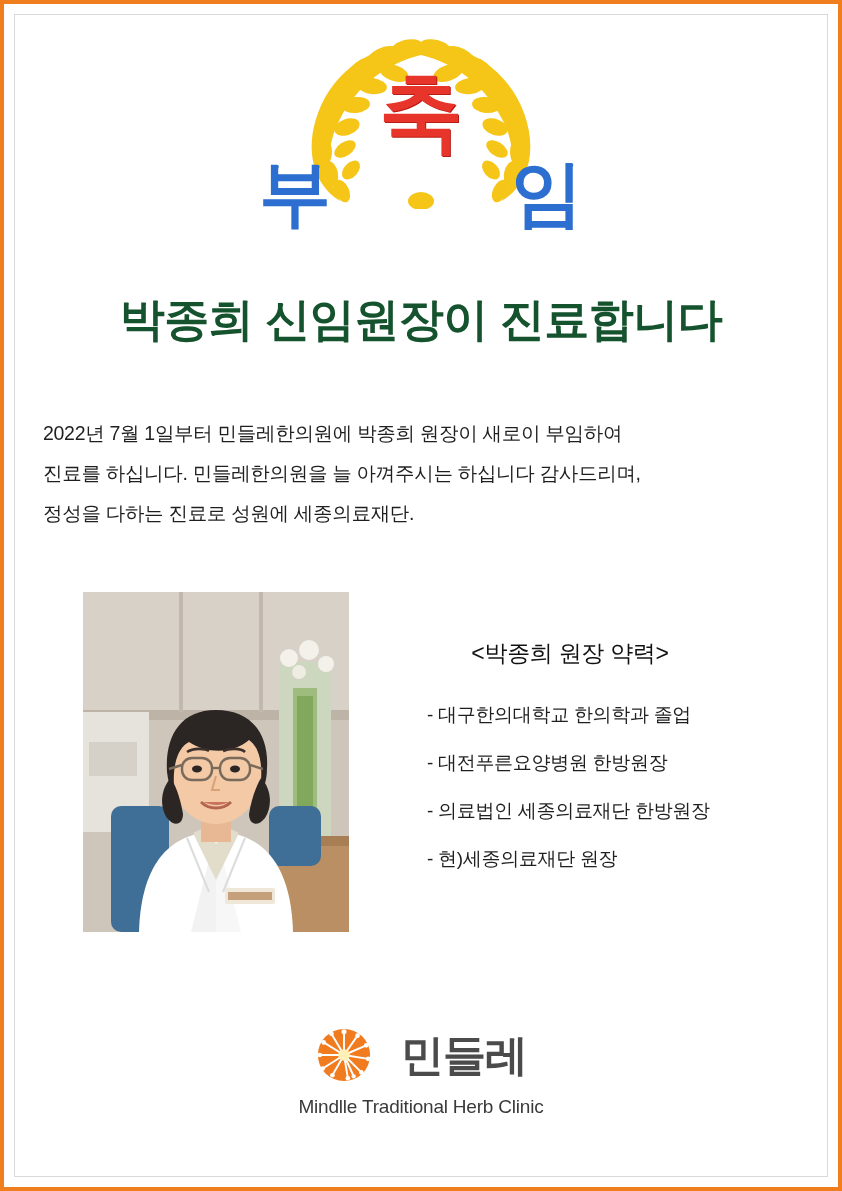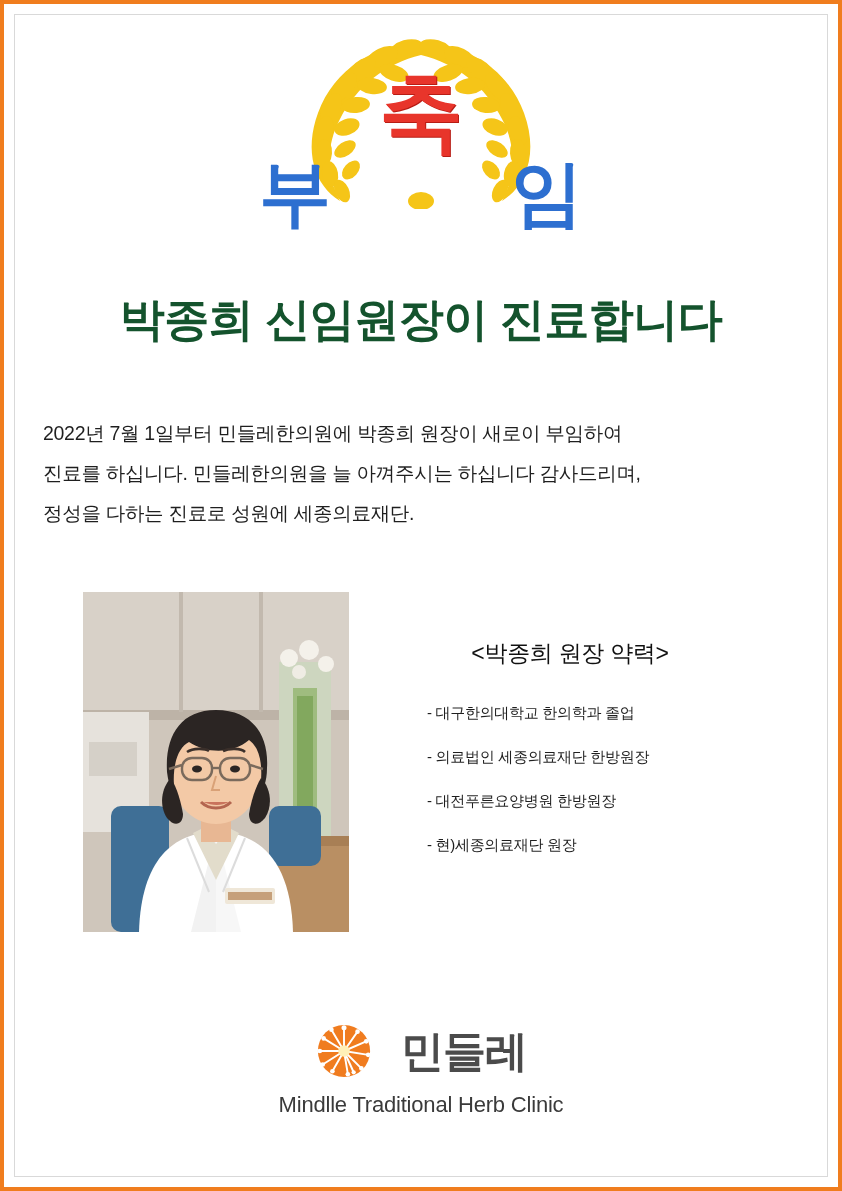--- a/index.html
+++ b/index.html
@@ -141,21 +141,21 @@
     color: #111111;
     margin-bottom: 36px;
     padding-right: 30px;
   }
   .profile-list {
     list-style: none;
     margin: 0;
     padding: 0 0 0 52px;
   }
   .profile-list li {
-    font-size: 15px;
+    font-size: 19px;
     line-height: 1;
     letter-spacing: -0.3px;
     color: #1f1f1f;
     margin-bottom: 29px;
     white-space: nowrap;
   }
 
   
   .footer {
     position: absolute;
@@ -184,21 +184,21 @@
   }
   .logo-text-2 {
     font-size: 48px;
     font-weight: bold;
     color: #ef7d22;
     letter-spacing: -1px;
     line-height: 1;
   }
   .logo-sub {
     margin-top: 12px;
-    font-size: 22px;
+    font-size: 19px;
     color: #3a3a3a;
     letter-spacing: -0.2px;
   }
 </style>
 </head>
 <body>
 
 <div class="poster">
   <div class="poster-inner">
 
@@ -327,22 +327,22 @@
           <path d="M133 184 L129 198 L137 198" stroke="#d9a177" stroke-width="2" fill="none"></path>
           <path d="M118 210 C126 218 140 218 148 210" stroke="#b3654f" stroke-width="3" fill="none"></path>
           <path d="M120 210 C130 214 138 214 146 210" fill="#c9735c"></path>
         </svg>
       </div>
 
       <div class="profile">
         <div class="profile-title">&lt;박종희 원장 약력&gt;</div>
         <ul class="profile-list">
           <li>- 대구한의대학교 한의학과 졸업</li>
+          <li>- 대전푸른요양병원 한방원장</li>
           <li>- 의료법인 세종의료재단 한방원장</li>
-          <li>- 대전푸른요양병원 한방원장</li>
           <li>- 현)세종의료재단 원장</li>
         </ul>
       </div>
     </div>
 
     <div class="footer">
       <div class="logo-row">
         <svg class="logo-mark" viewBox="0 0 60 60" aria-hidden="true">
           <circle cx="30" cy="30" r="27" fill="#f07c1f"></circle>
           <g stroke="#ffffff" stroke-width="2" stroke-linecap="round">

